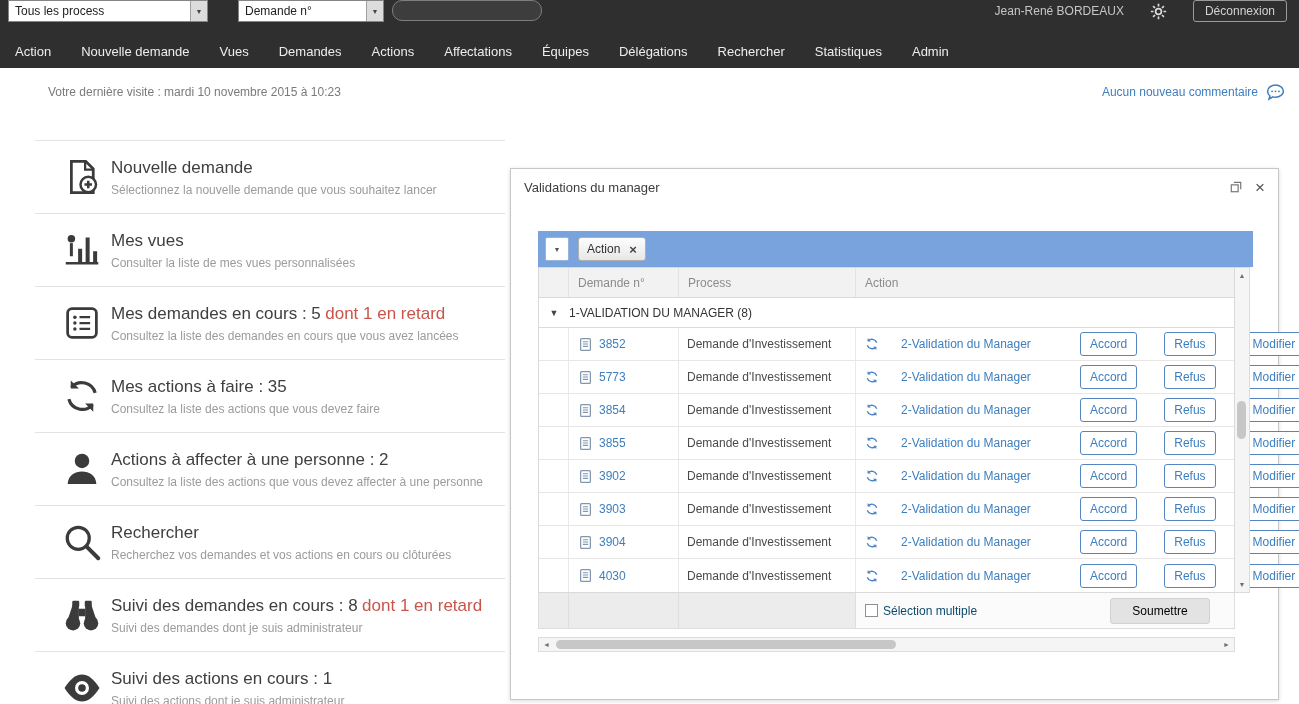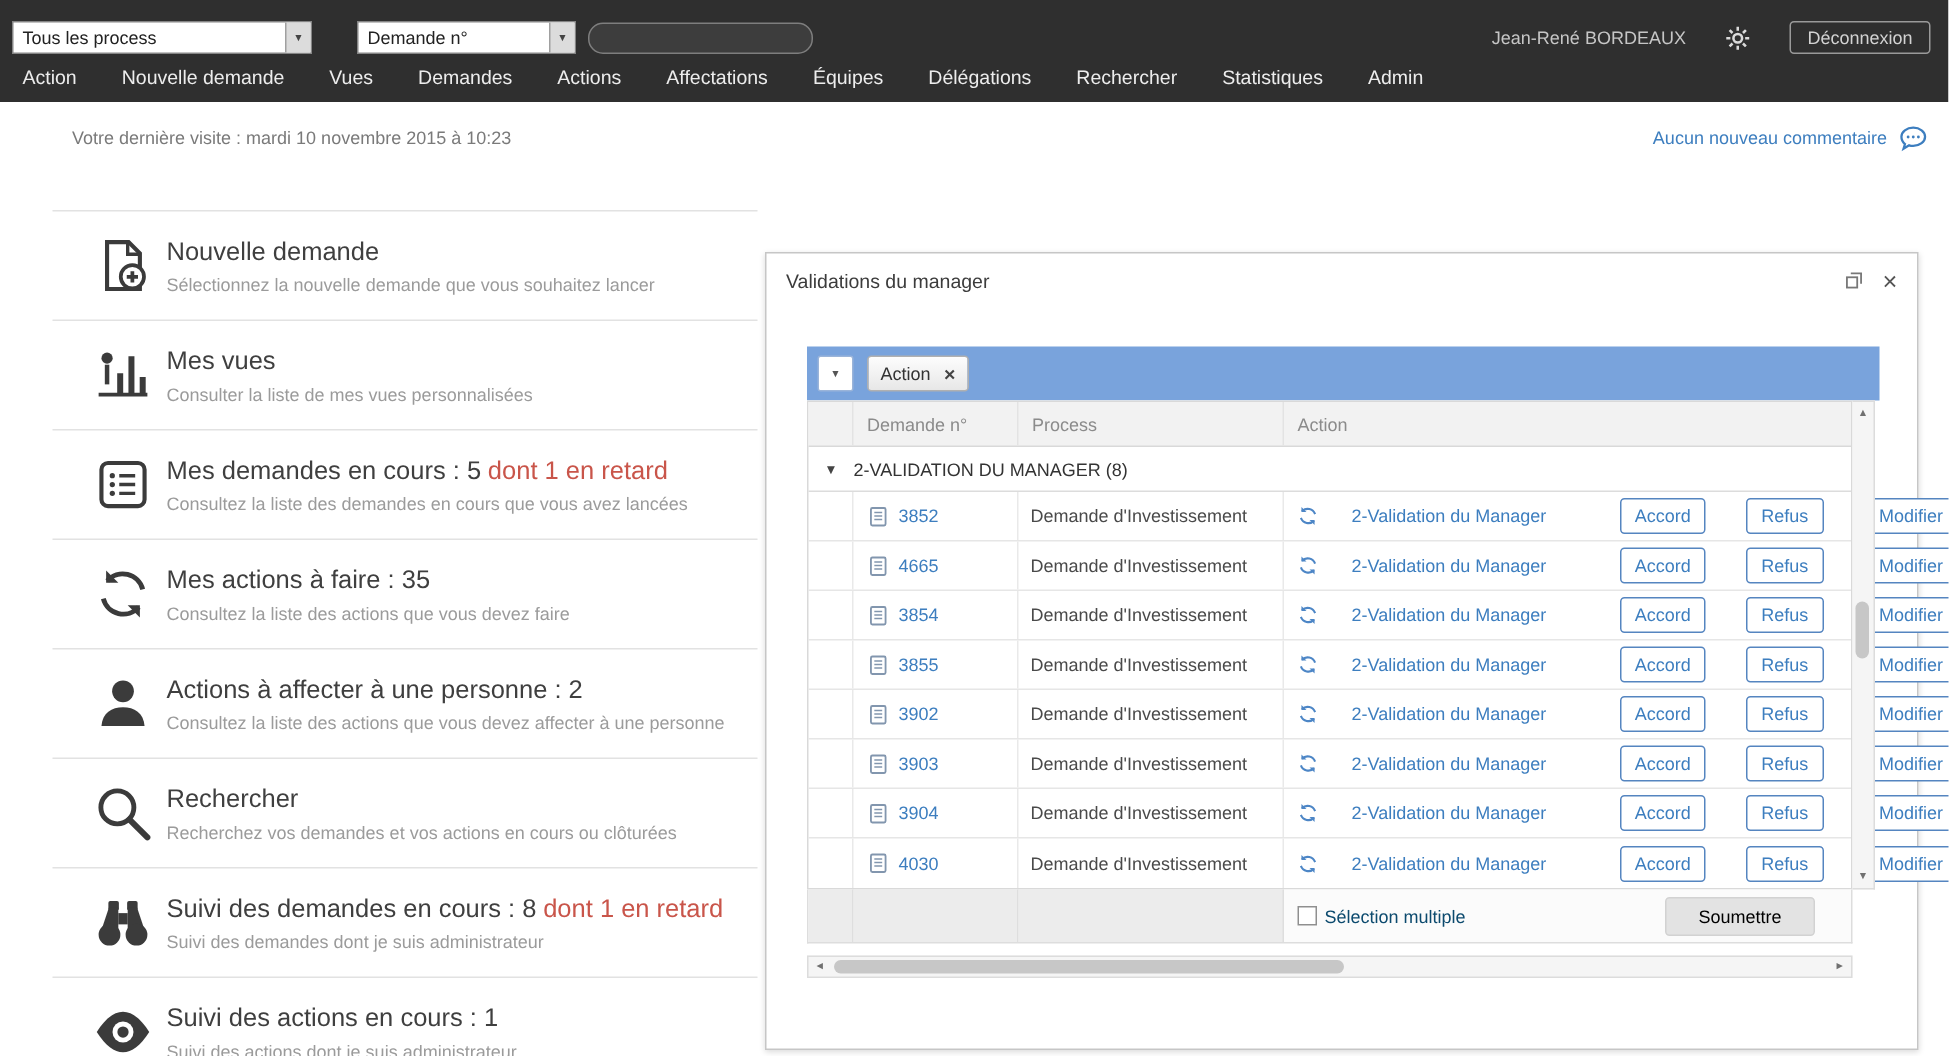--- a/index.html
+++ b/index.html
@@ -8,21 +8,21 @@
     --blue:#79a3dc;
     --red:#c9554a;
   }
   *{margin:0;padding:0;box-sizing:border-box}
   body{width:1299px;height:704px;overflow:hidden;background:#fff;
        font-family:"Liberation Sans","DejaVu Sans",sans-serif;position:relative;color:#333}
   svg{display:block;width:100%;height:100%}
   button{cursor:pointer}
 
   
-  .topbar{height:36px;background:var(--dark);display:flex;align-items:flex-end;padding:0 12px 0 8px}
+  .topbar{height:36px;background:var(--dark);display:flex;align-items:flex-start;padding:0 12px 0 8px}
   .sel{display:flex;align-items:center;height:22px;background:#fff;border:1px solid #858585;font-size:12px;color:#222;cursor:pointer}
   .sel-txt{flex:1;padding:0 6px;white-space:nowrap;overflow:hidden}
   .sel-arr{width:17px;align-self:stretch;background:#dcdcdc;border-left:1px solid #a0a0a0;display:flex;align-items:center;justify-content:center;font-size:7px;color:#444}
   .w200{width:200px}
   .w146{width:146px;margin-left:30px}
   .top-search{width:150px;height:21px;margin-left:8px;background:#3d3d3d;border:1px solid #7e7e7e;border-radius:10px;padding:0 10px;font-size:12px;color:#ddd;outline:none;font-family:inherit}
   .top-right{margin-left:auto;display:flex;align-items:center;gap:26px}
   .user{font-size:12px;color:#c6c6c6}
   .gear{width:17px;height:17px;color:#dadada;cursor:pointer}
   .logout{height:22px;padding:0 11px;background:transparent;border:1px solid #9a9a9a;border-radius:3px;color:#d2d2d2;font-size:12px;font-family:inherit}
@@ -296,21 +296,21 @@
       <div class="table-wrap">
         <div class="table">
           <div class="thead">
             <div class="th"></div>
             <div class="th">Demande n°</div>
             <div class="th">Process</div>
             <div class="th">Action</div>
           </div>
           <div class="grouprow">
             <span class="gcaret">▼</span>
-            <span class="glabel">2-VALIDATION DU MANAGER (8)</span>
+            <span class="glabel">1-VALIDATION DU MANAGER (8)</span>
           </div>
           <div class="tbody">
               <div class="row">
                 <div class="cell"></div>
                 <div class="cell c-id">
                   <span class="ic doc">
                     <svg viewBox="0 0 16 16">
                       <rect x="2.8" y="1.8" width="10.4" height="12.4" rx="1" fill="#fff" stroke="currentColor" stroke-width="1.3"></rect>
                       <path d="M5.2 5h5.6M5.2 7.5h5.6M5.2 10h5.6" stroke="currentColor" stroke-width="1.1" fill="none"></path>
                     </svg>
@@ -336,21 +336,21 @@
               </div>
               <div class="row">
                 <div class="cell"></div>
                 <div class="cell c-id">
                   <span class="ic doc">
                     <svg viewBox="0 0 16 16">
                       <rect x="2.8" y="1.8" width="10.4" height="12.4" rx="1" fill="#fff" stroke="currentColor" stroke-width="1.3"></rect>
                       <path d="M5.2 5h5.6M5.2 7.5h5.6M5.2 10h5.6" stroke="currentColor" stroke-width="1.1" fill="none"></path>
                     </svg>
                   </span>
-                  <a class="lnk">4665</a>
+                  <a class="lnk">5773</a>
                 </div>
                 <div class="cell c-process">Demande d'Investissement</div>
                 <div class="cell c-action">
                   <span class="ic syncb">
                     <svg viewBox="0 0 16 16">
                       <path d="M13.4 6.6A6 6 0 0 0 3.4 4.4" fill="none" stroke="currentColor" stroke-width="1.6"></path>
                       <path d="M3 1.2V5h3.8z" fill="currentColor"></path>
                       <path d="M2.6 9.4a6 6 0 0 0 10 2.2" fill="none" stroke="currentColor" stroke-width="1.6"></path>
                       <path d="M13 14.8V11H9.2z" fill="currentColor"></path>
                     </svg>

